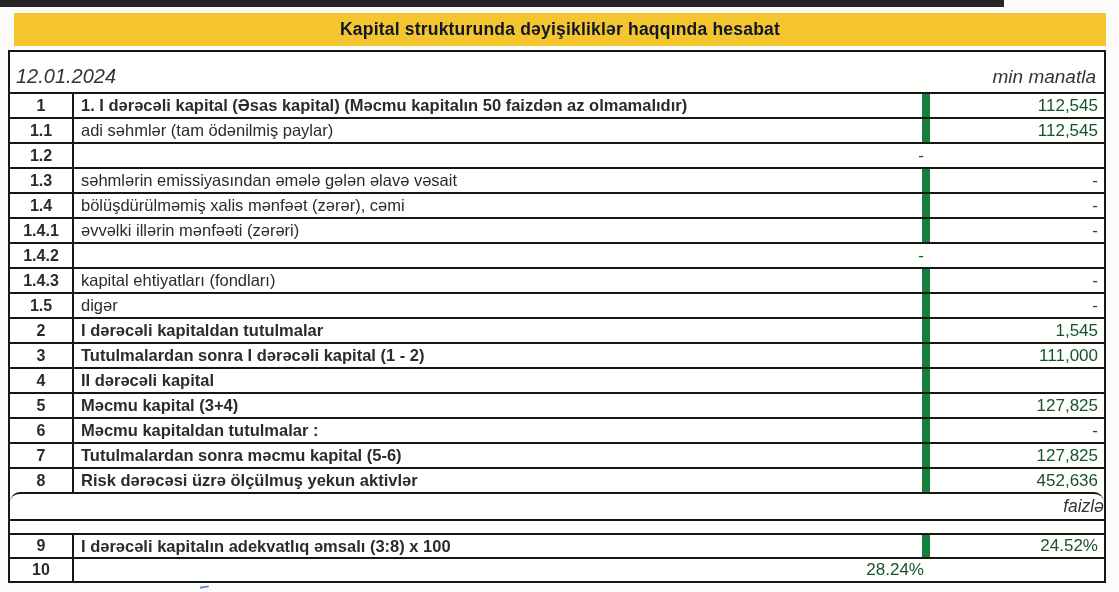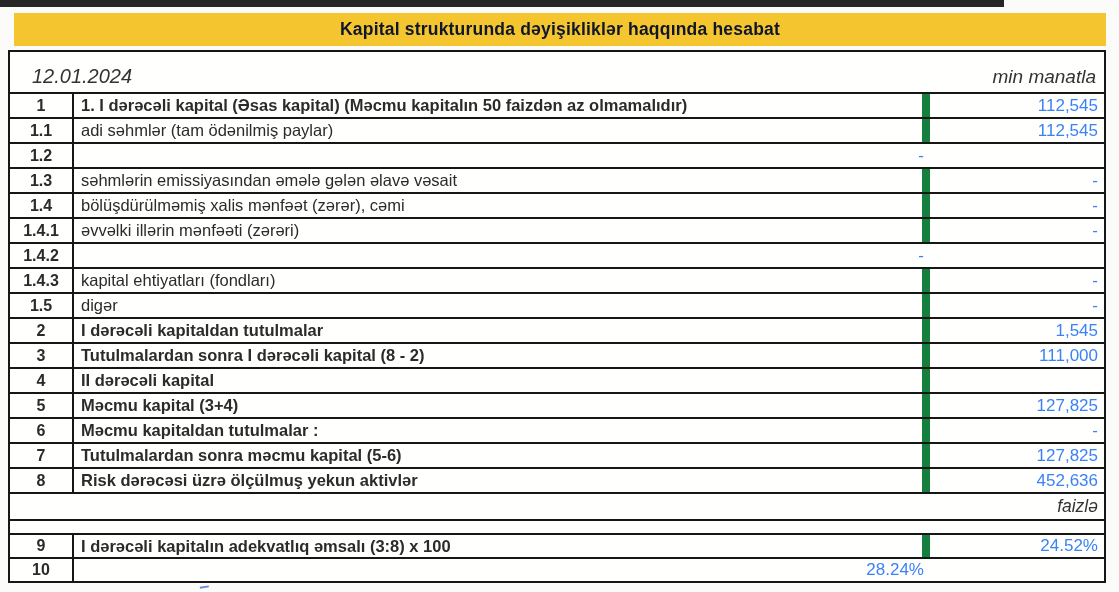--- a/index.html
+++ b/index.html
@@ -27,21 +27,21 @@
   .table-frame {
     position: absolute; left: 8px; top: 50px;
     width: 1098px; height: 533px;
     background: #fffffe;
     border: 2px solid #161616;
     display: flex; flex-direction: column;
   }
   .date-row {
     height: 42px;
     display: flex; align-items: flex-end; justify-content: space-between;
-    padding: 0 8px 4px 22px;
+    padding: 0 8px 4px 6px;
     font-style: italic; font-size: 20px; color: #333;
   }
   .date-row .unit { font-size: 19px; }
   .trow {
     display: grid;
     grid-template-columns: 64px 1fr 174px;
     height: 25px;
     border-top: 2px solid #161616;
     align-items: center;
   }
@@ -54,29 +54,28 @@
   }
   .cell.label {
     padding-left: 7px;
     font-size: 16.5px;
     border-right: 8px solid #15803d;
   }
   .cell.value {
     justify-content: flex-end;
     padding-right: 6px;
     font-size: 17px;
-    color: #3b82f6;
+    color: #14532d;
   }
   .cell.b { font-weight: 700; }
   .faizle-row {
     height: 28px;
     border-top: 2px solid #161616;
     display: flex; align-items: center; justify-content: flex-end;
-    padding-right: 6px;
-    font-style: italic; font-size: 17.5px; color: #333;
+    font-style: italic; font-size: 17.5px; color: #333; border-radius: 10px;
   }
   .gap-row { height: 15px; border-top: 2px solid #161616; }
   .pct-rows .trow:first-child { border-top: 2px solid #161616; }
   .ink-mark {
     position: absolute; left: 200px; top: 586px;
     width: 9px; height: 4px;
     border-top: 2px solid #4a6fd4;
     transform: rotate(-8deg);
     opacity: 0.8;
   }
@@ -140,21 +139,21 @@
         <div class="cell label">digər</div>
         <div class="cell value">-</div>
       </div>
       <div class="trow">
         <div class="cell num">2</div>
         <div class="cell label b">I dərəcəli kapitaldan  tutulmalar</div>
         <div class="cell value">1,545</div>
       </div>
       <div class="trow">
         <div class="cell num">3</div>
-        <div class="cell label b">Tutulmalardan  sonra I dərəcəli kapital (8 - 2)</div>
+        <div class="cell label b">Tutulmalardan  sonra I dərəcəli kapital (1 - 2)</div>
         <div class="cell value">111,000</div>
       </div>
       <div class="trow">
         <div class="cell num">4</div>
         <div class="cell label b">II dərəcəli  kapital</div>
       </div>
       <div class="trow">
         <div class="cell num">5</div>
         <div class="cell label b">Məcmu kapital (3+4)</div>
         <div class="cell value">127,825</div>

